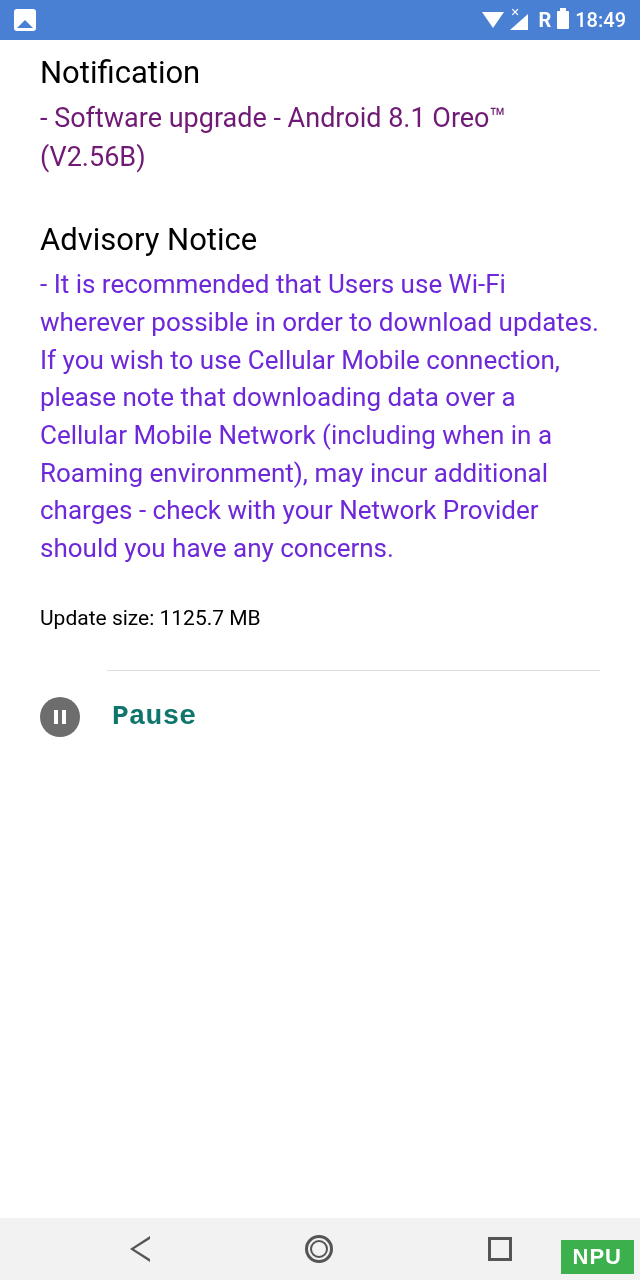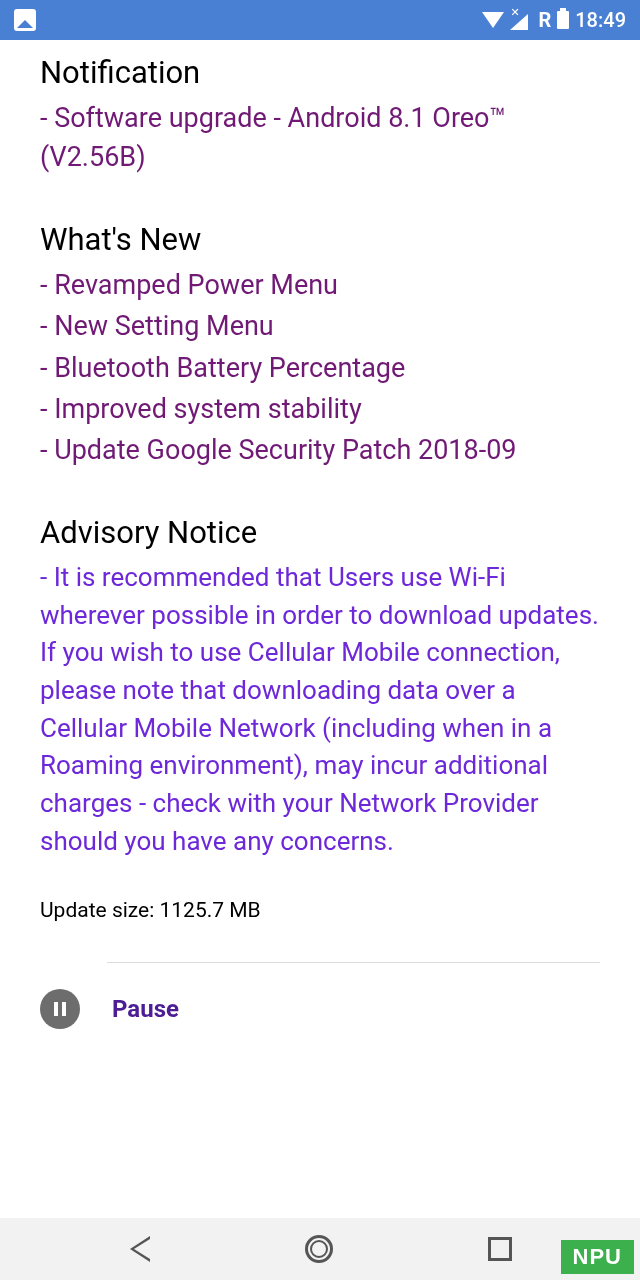--- a/index.html
+++ b/index.html
@@ -149,23 +149,24 @@
       align-items: center;
       justify-content: center;
       gap: 4px;
     }
     .pause-bar {
       width: 4px;
       height: 14px;
       background: #fff;
     }
     .pause-label {
-      font-size: 24px;
+      font-size: 28px;
       font-weight: 700;
-      color: #4c1d95;
+      color: #0f766e;
+      font-family: Liberation Mono, monospace;
     }
     .nav-bar {
       position: absolute;
       bottom: 0;
       left: 0;
       right: 0;
       height: 62px;
       background: #f2f2f2;
       display: flex;
       align-items: center;
@@ -256,30 +257,20 @@
     <span>18:49</span>
   </div>
 </div>
 
 <div class="content">
   <div>
     <div class="section-title">Notification</div>
     <div class="body-text">- Software upgrade - Android 8.1 Oreo™ (V2.56B)</div>
   </div>
 
-  <div class="section-gap">
-    <div class="section-title">What's New</div>
-    <div class="item-list">
-      <div class="body-text">- Revamped Power Menu</div>
-      <div class="body-text">- New Setting Menu</div>
-      <div class="body-text">- Bluetooth Battery Percentage</div>
-      <div class="body-text">- Improved system stability</div>
-      <div class="body-text">- Update Google Security Patch 2018-09</div>
-    </div>
-  </div>
 
   <div class="section-gap">
     <div class="section-title">Advisory Notice</div>
     <div class="advisory-text">- It is recommended that Users use Wi-Fi wherever possible in order to download updates. If you wish to use Cellular Mobile connection, please note that downloading data over a Cellular Mobile Network (including when in a Roaming environment), may incur additional charges - check with your Network Provider should you have any concerns.</div>
   </div>
 
   <div class="update-size">Update size: 1125.7 MB</div>
 
   <div class="divider"></div>
 

